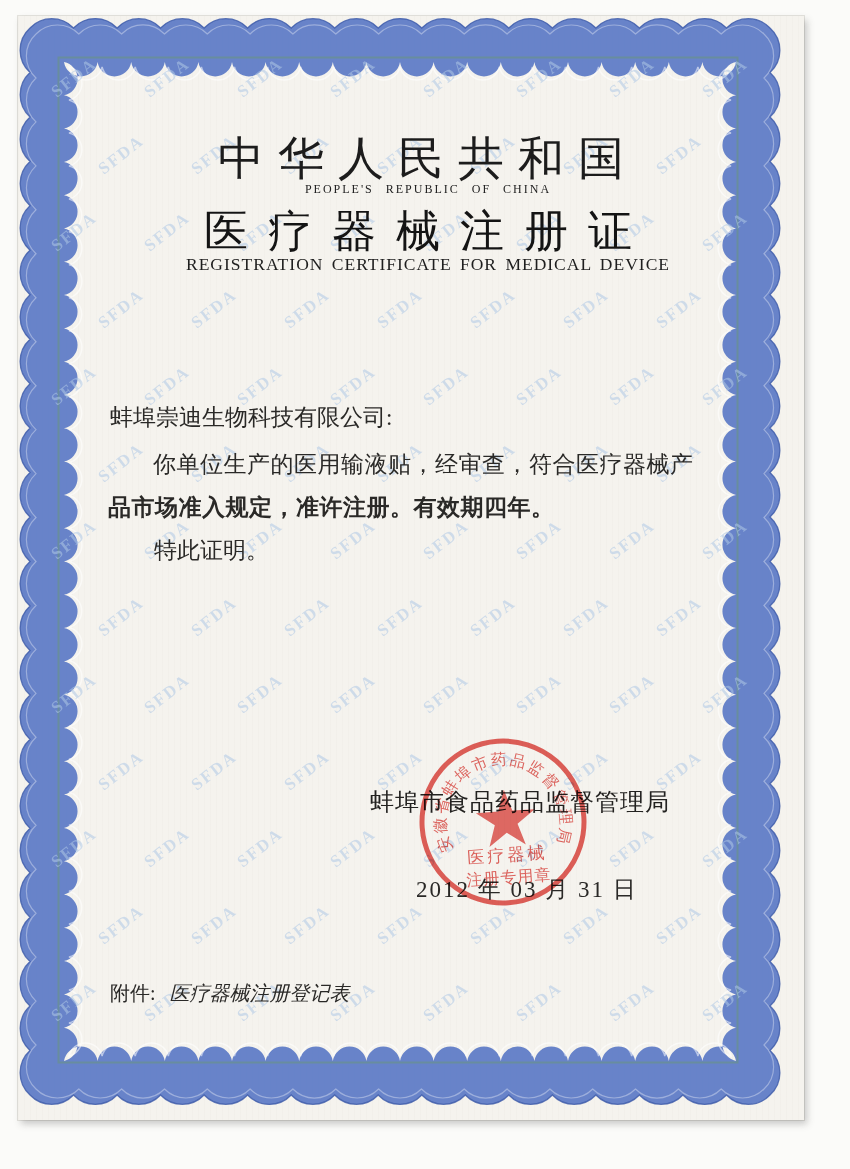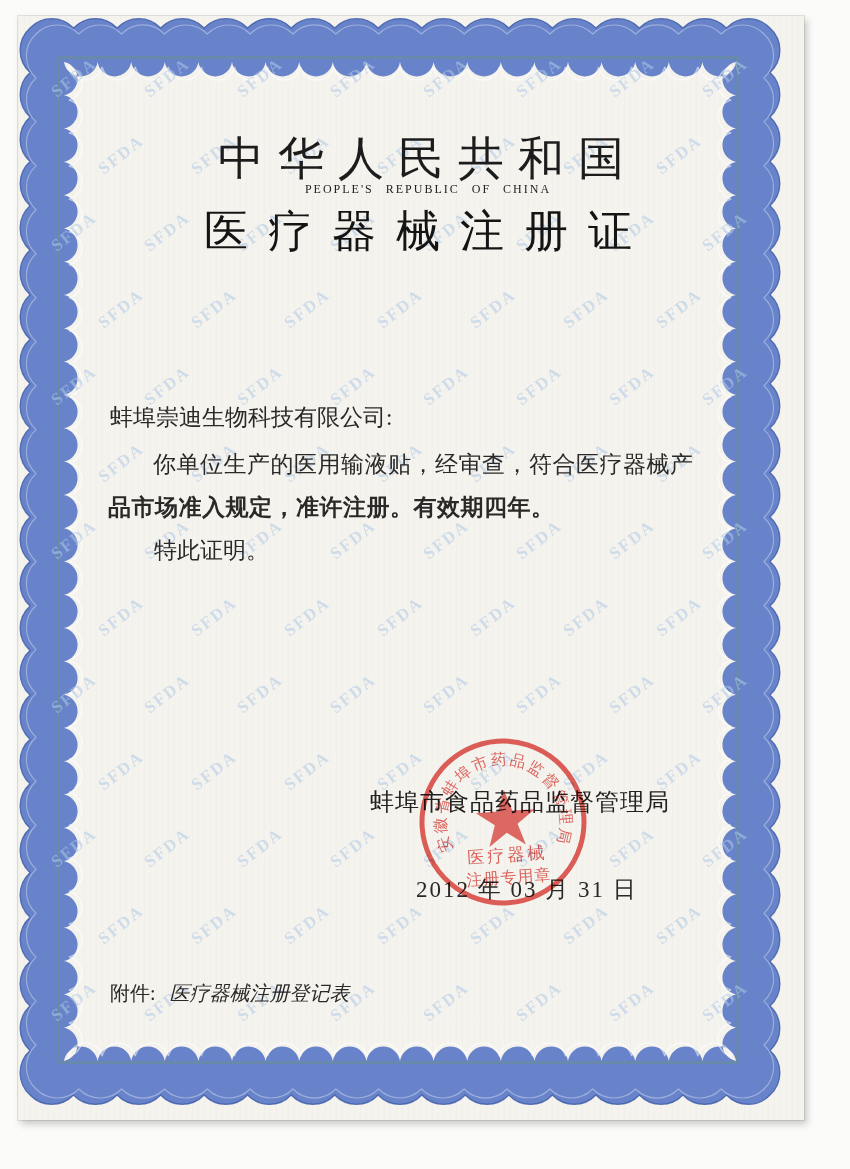--- a/index.html
+++ b/index.html
@@ -164,20 +164,21 @@
         <span style="left: 402px; top: 976px; color: rgb(176, 201, 230);">SFDA</span>
         <span style="left: 495px; top: 976px; color: rgb(176, 201, 230);">SFDA</span>
         <span style="left: 588px; top: 976px; color: rgb(176, 201, 230);">SFDA</span>
         <span style="left: 681px; top: 976px; color: rgb(176, 201, 230);">SFDA</span>
       </div>
 
     <div class="content">
       <div class="centered t-country-cn">中华人民共和国</div>
       <div class="centered t-country-en">PEOPLE'S  REPUBLIC  OF  CHINA</div>
       <div class="centered t-title-cn">医疗器械注册证</div>
+      <div class="centered t-title-en">REGISTRATION CERTIFICATE FOR MEDICAL DEVICE</div>
 
 
       <div class="abs addressee">蚌埠崇迪生物科技有限公司:</div>
       <div class="abs b1">你单位生产的医用输液贴，经审查，符合医疗器械产</div>
       <div class="abs b2">品市场准入规定，准许注册。有效期四年。</div>
       <div class="abs b3">特此证明。</div>
 
       <div class="abs issuer">蚌埠市食品药品监督管理局</div>
       <div class="abs date">2012 年 03 月 31 日</div>
 

